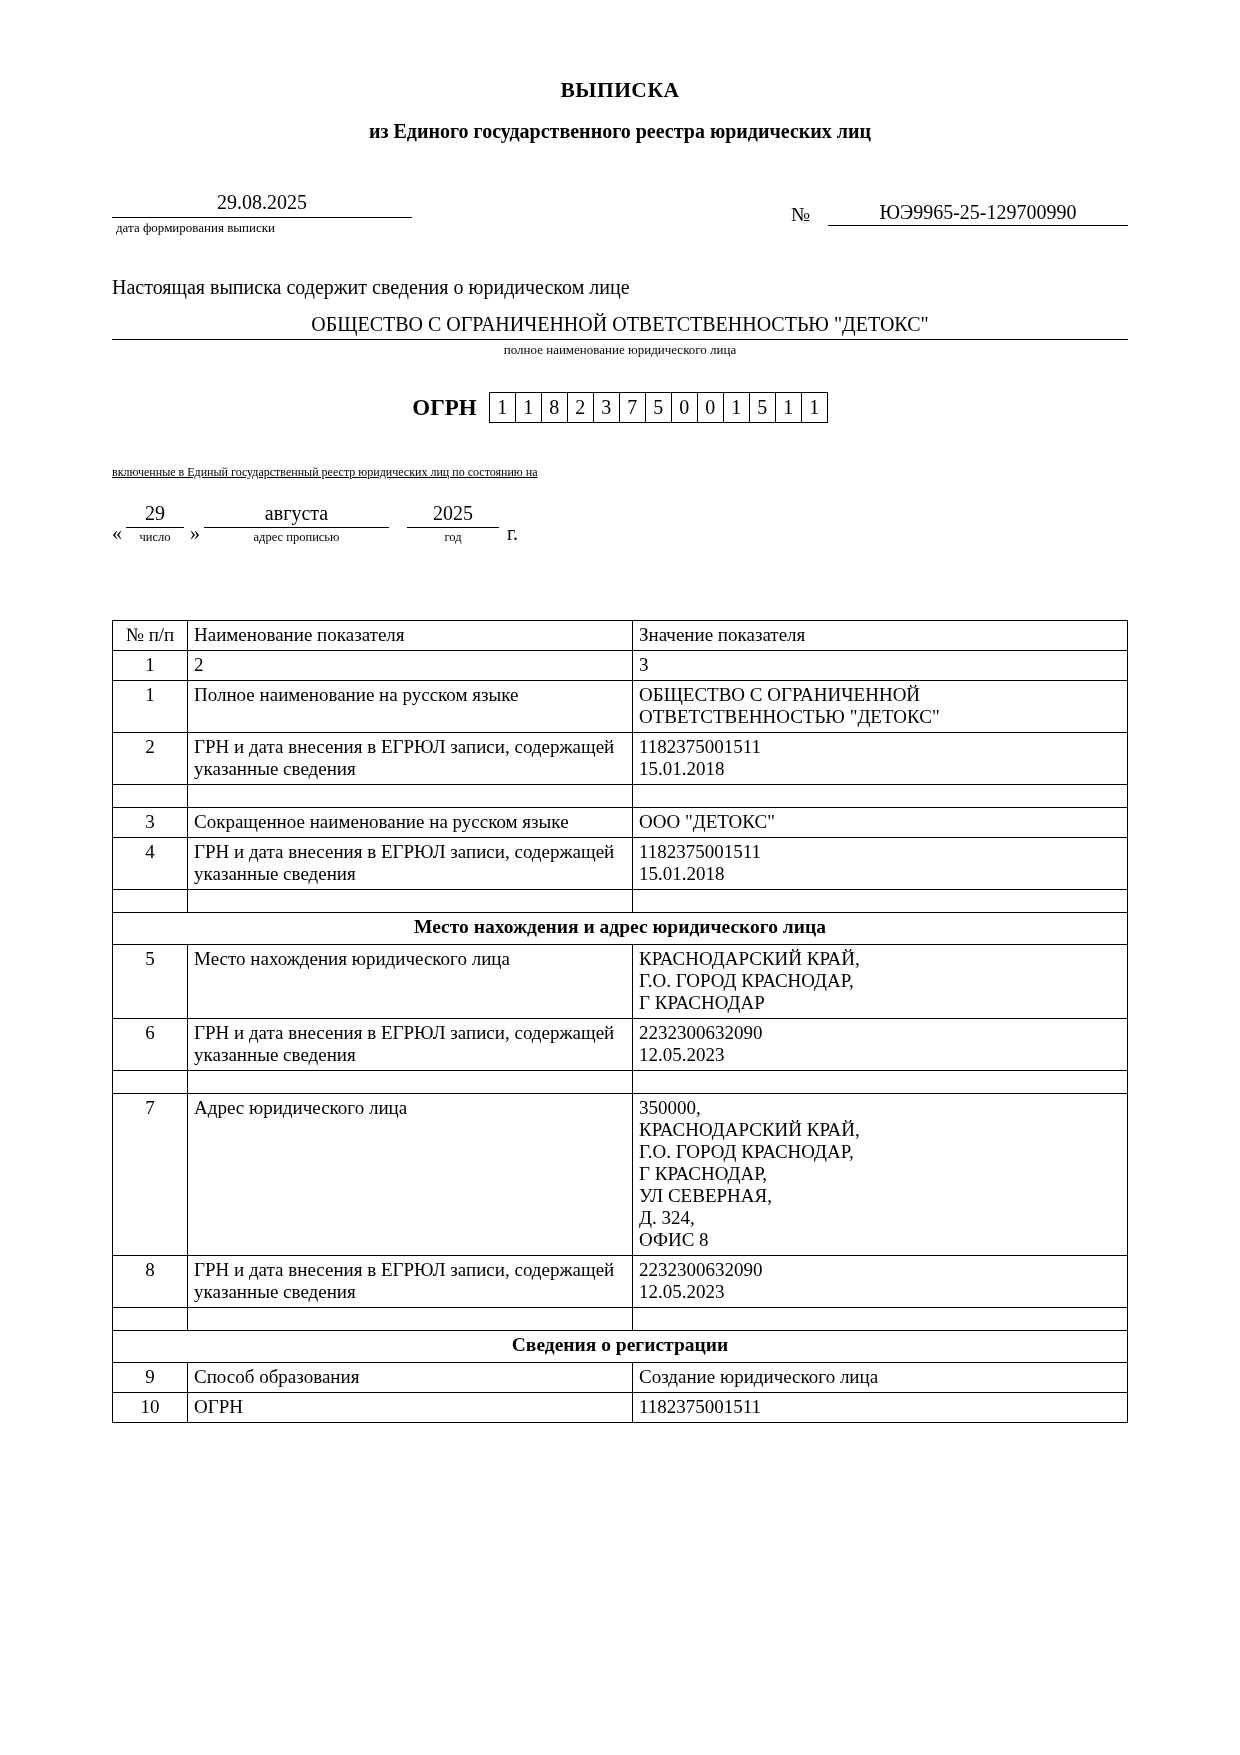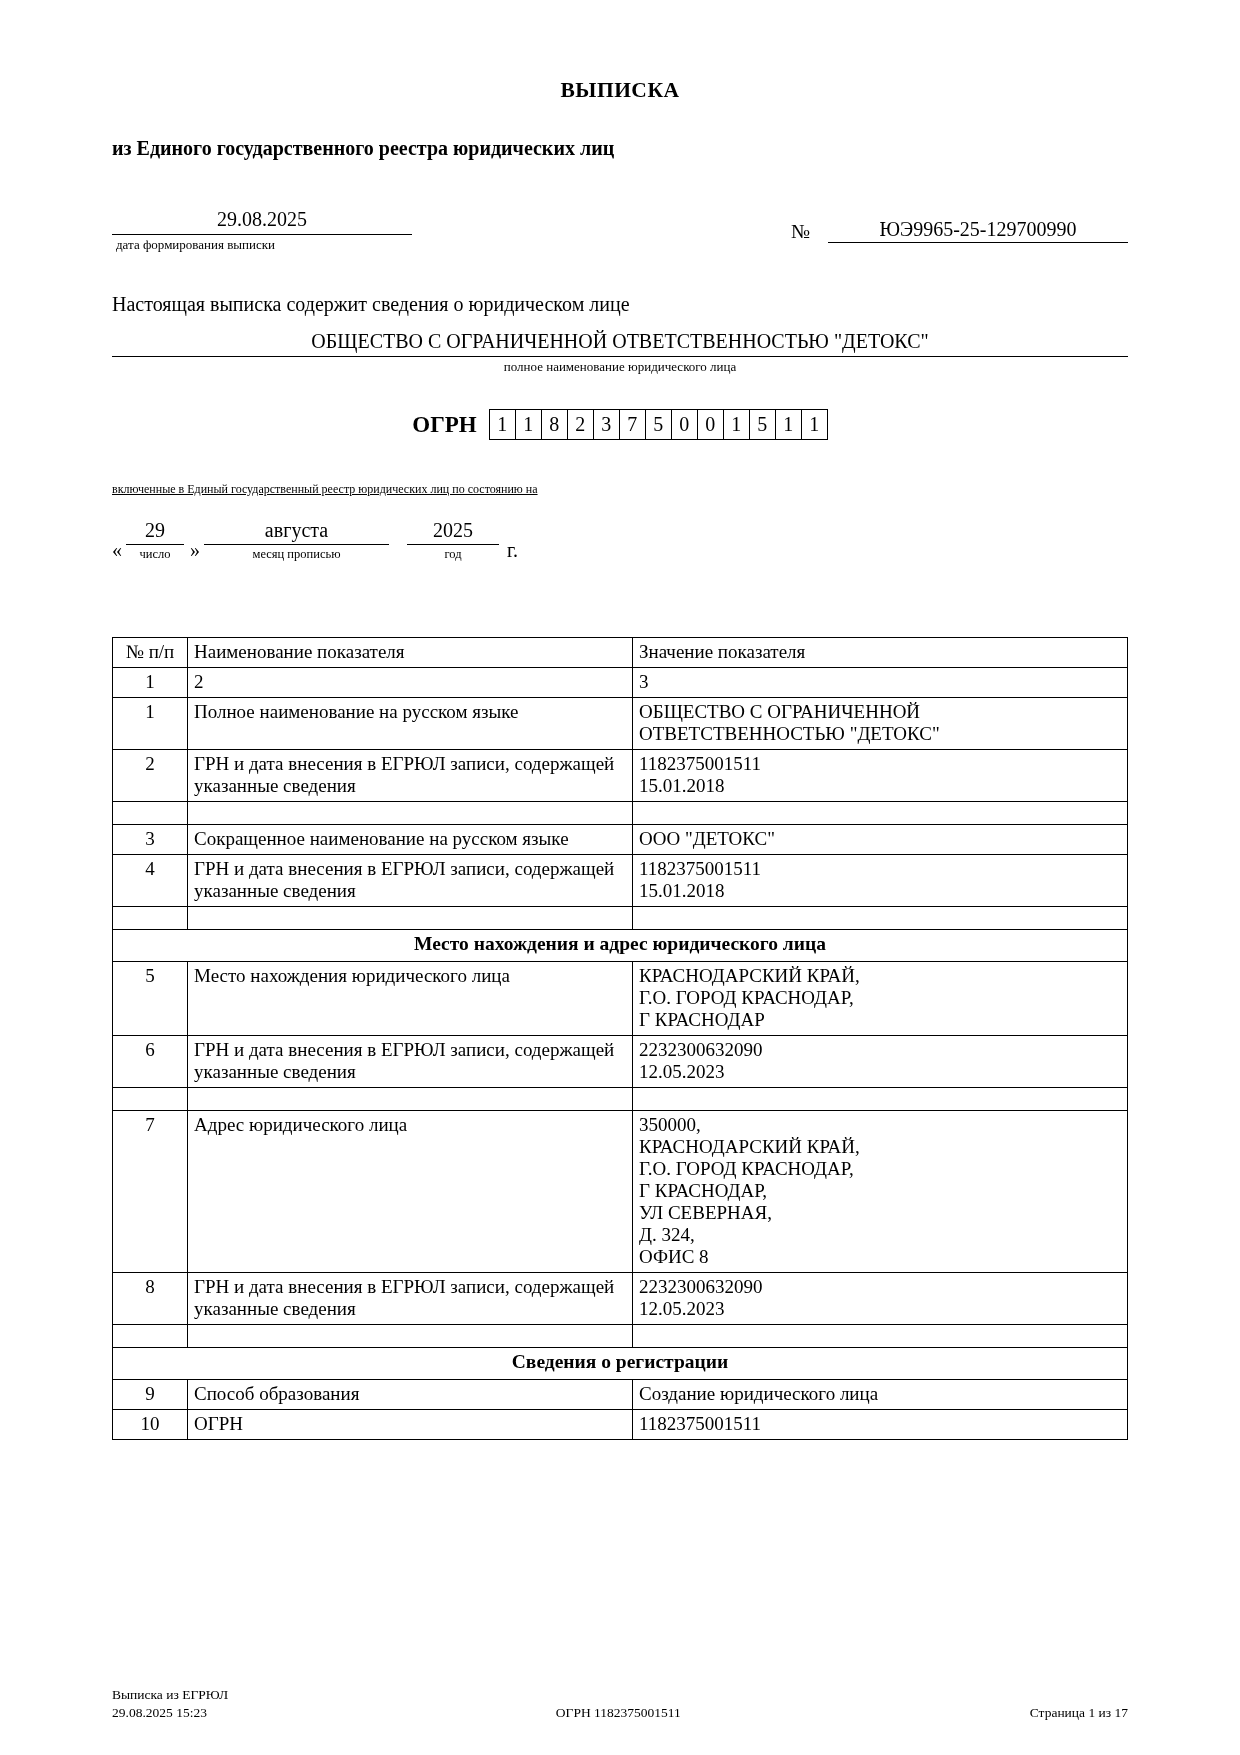--- a/index.html
+++ b/index.html
@@ -24,24 +24,24 @@
   .content {
     padding: 78px 112px 0 112px;
   }
   .title-main {
     text-align: center;
     font-weight: bold;
     font-size: 21.5px;
     letter-spacing: 0.5px;
   }
   .title-sub {
-    text-align: left;
+    text-align: center;
     font-weight: bold;
     font-size: 20px;
-    margin-top: 34px;
+    margin-top: 17px;
   }
   
   .head-row {
     display: flex;
     justify-content: space-between;
     align-items: center;
     margin-top: 48px;
   }
   .date-block {
     width: 300px;
@@ -257,21 +257,21 @@
       <div class="dw-quote">«</div>
       <div class="dw-field w-day">
         <div class="v">29</div>
         <div class="rule"></div>
         <div class="c">число</div>
       </div>
       <div class="dw-quote" style="padding-left:6px">»</div>
       <div class="dw-field w-month">
         <div class="v">августа</div>
         <div class="rule"></div>
-        <div class="c">месяц прописью</div>
+        <div class="c">адрес прописью</div>
       </div>
       <div class="dw-field w-year" style="margin-left:18px">
         <div class="v">2025</div>
         <div class="rule"></div>
         <div class="c">год</div>
       </div>
       <div class="dw-g">г.</div>
     </div>
 
     <table class="reg">
@@ -360,25 +360,13 @@
           <tr>
             <td class="c-num">10</td>
             <td class="c-name">ОГРН</td>
             <td class="c-val">1182375001511</td>
           </tr>
         </tbody>
     </table>
 
   </div>
 
-  <div class="footer">
-    <div class="f-top">
-      <div class="f-left">Выписка из ЕГРЮЛ</div>
-      <div class="f-center"></div>
-      <div class="f-right"></div>
-    </div>
-    <div class="f-bottom">
-      <div class="f-left">29.08.2025 15:23</div>
-      <div class="f-center">ОГРН 1182375001511</div>
-      <div class="f-right">Страница 1 из 17</div>
-    </div>
-  </div>
 </div>
 
 </body></html>

